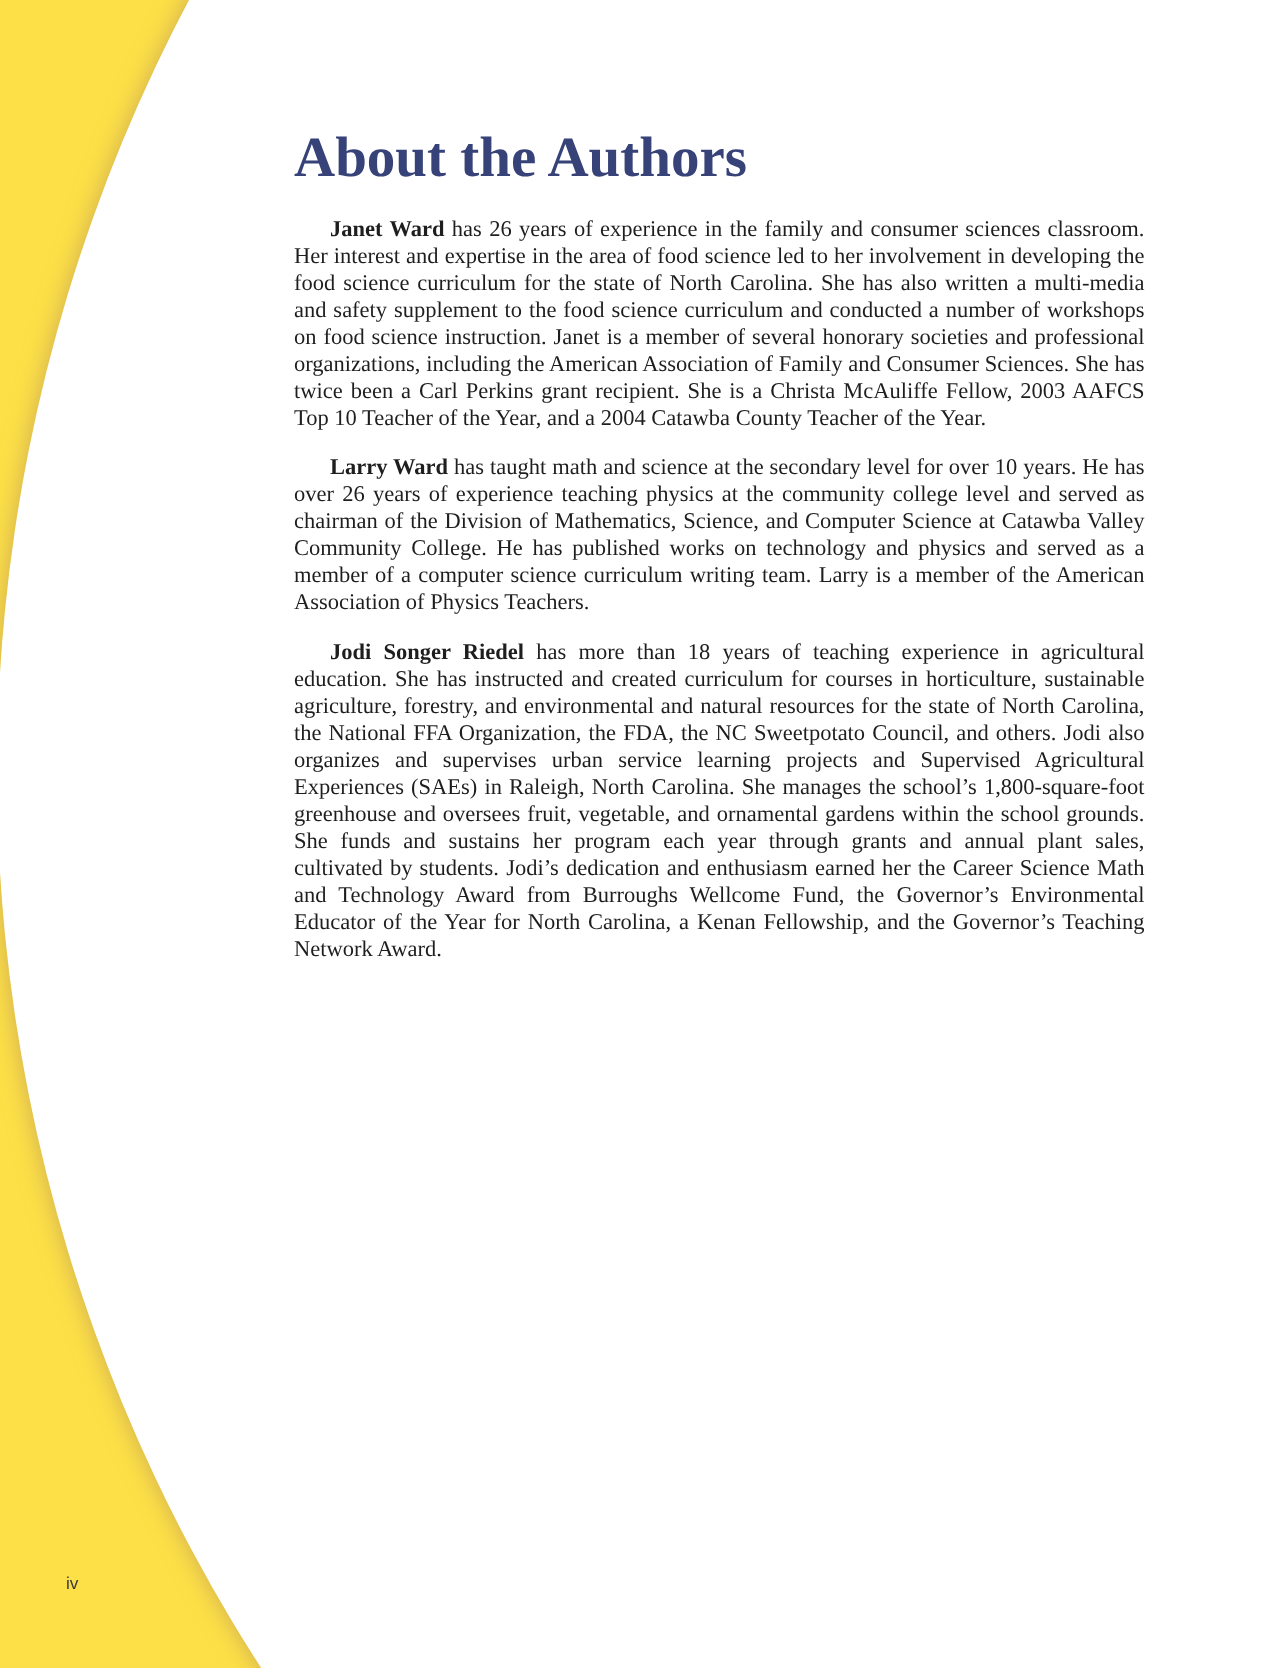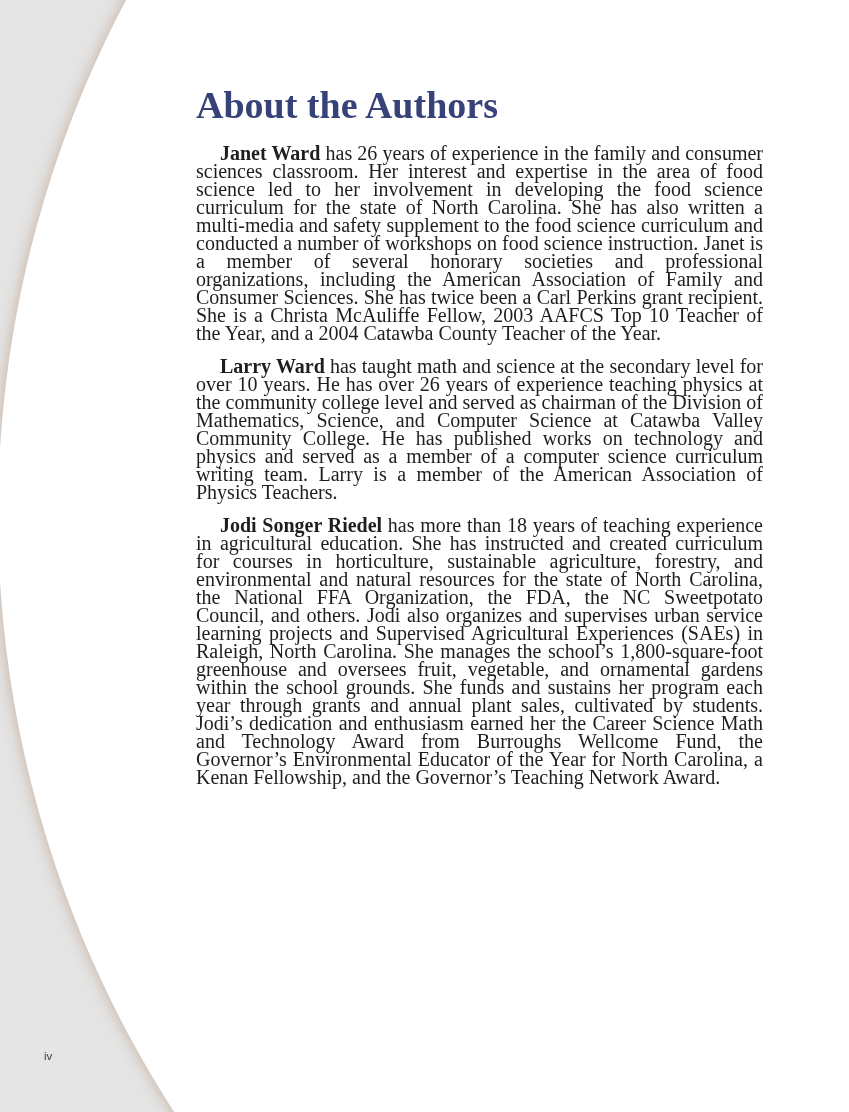--- a/index.html
+++ b/index.html
@@ -4,21 +4,21 @@
 <style>
   html, body {
     margin: 0;
     padding: 0;
     background: #ffffff;
   }
   .page {
     position: relative;
     width: 849px;
     height: 1112px;
-    background: #e5e5e5;
+    background: #fde047;
     overflow: hidden;
     font-family: "Liberation Serif", serif;
   }
   
   .curve {
     position: absolute;
     left: -2px;
     top: -585px;
     width: 2200px;
     height: 2200px;
@@ -36,21 +36,21 @@
     margin: 0 0 16px 0;
     font-family: "Liberation Serif", serif;
     font-weight: bold;
     font-size: 38px;
     line-height: 1.15;
     color: #364278;
     letter-spacing: 0px;
   }
   .content p {
     margin: 0 0 15px 0;
-    font-size: 20px;
+    font-size: 15px;
     line-height: 18px;
     color: #1E1E1E;
     text-align: justify;
     text-indent: 24px;
   }
   .content p b {
     font-weight: bold;
     color: #1E1E1E;
   }
   .page-number {

